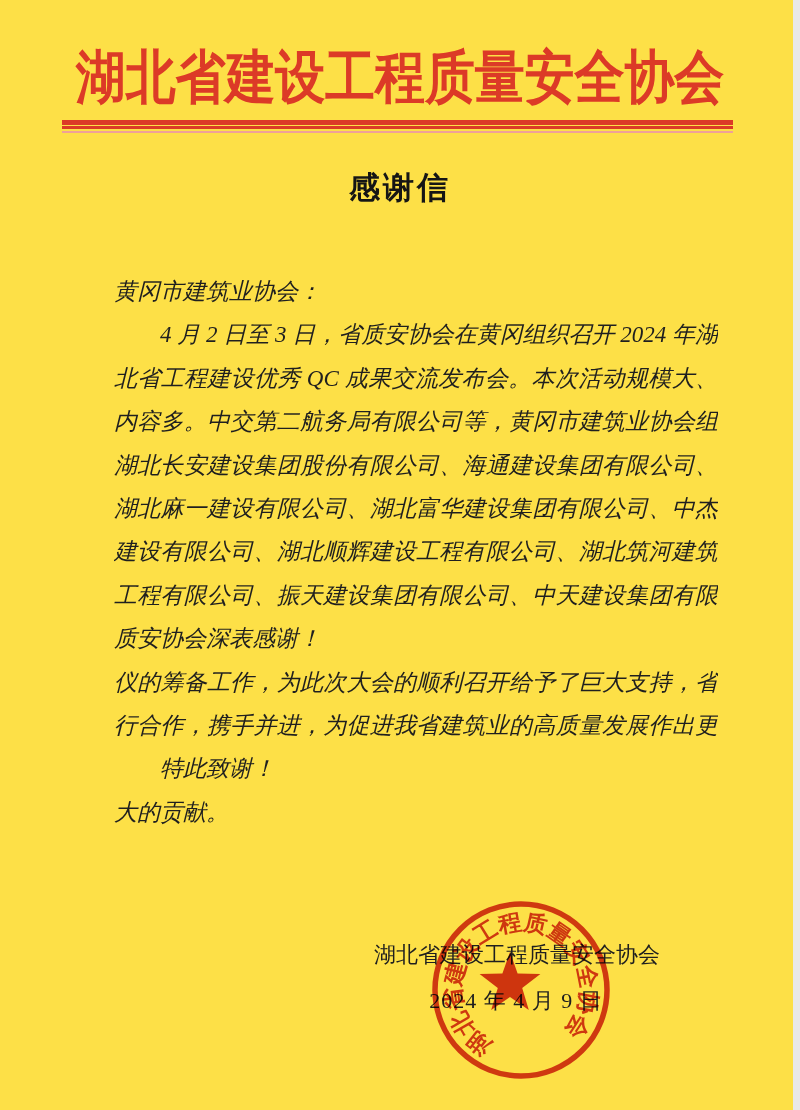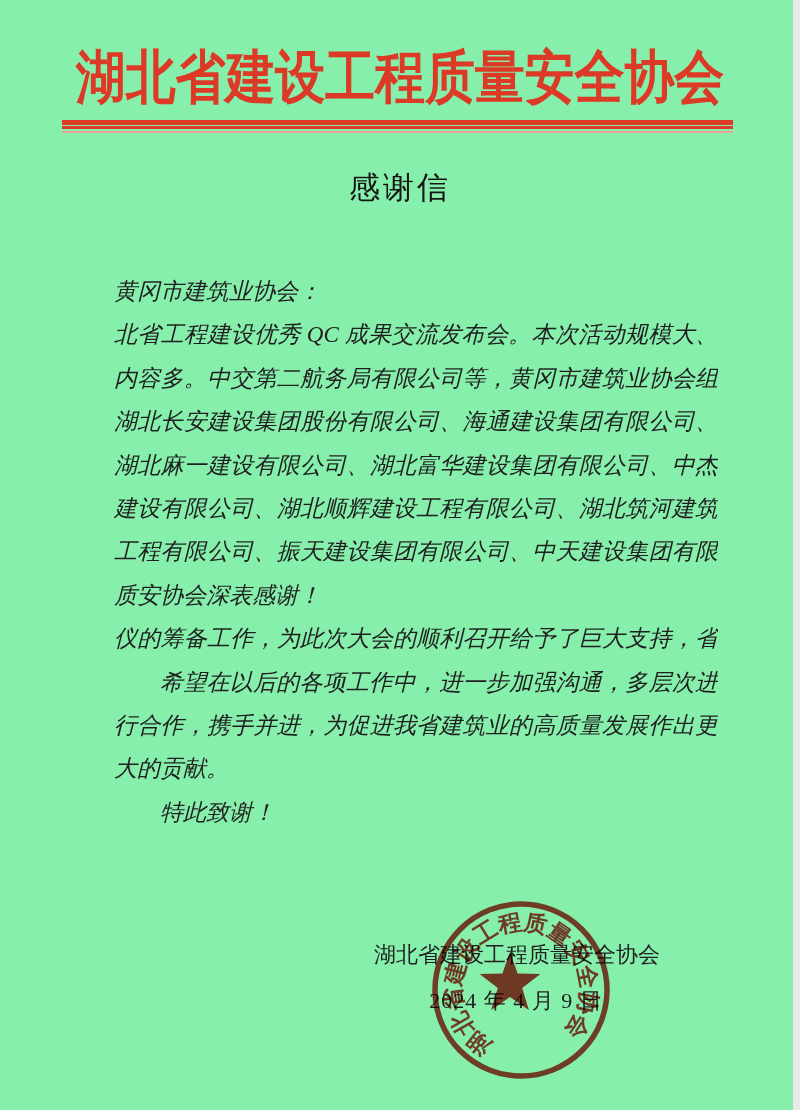--- a/index.html
+++ b/index.html
@@ -1,19 +1,19 @@
 <!DOCTYPE html>
 <html><head>
 <meta charset="utf-8">
 <style>
   html,body{margin:0;padding:0;background:#ffffff;}
   .page{
     position:relative;
     width:800px;height:1110px;
-    background:#86efac;
+    background:#fde047;
     overflow:hidden;
     font-family:"Liberation Serif","DejaVu Serif",serif;
     color:#1f1f1f;
   }
   .edge-right{
     position:absolute;top:0;right:0;width:7px;height:1110px;
     background:#e9e9e9;
   }
   .letterhead{
     position:absolute;top:40px;left:0;width:800px;height:76px;
@@ -25,21 +25,21 @@
     display:inline-block;
     transform:scaleX(0.86);
     transform-origin:center center;
   }
   .rules{position:absolute;top:120px;left:62px;width:671px;}
   .rule1{height:5px;background:#dc3a27;}
   .rule2{height:3px;background:#dc3a27;margin-top:1px;}
   .rule3{height:2px;background:#efa198;margin-top:2px;}
   .doc-title{
     position:absolute;top:166px;left:0;width:800px;
-    text-align:center;font-size:31px;font-weight:normal;
+    text-align:center;font-size:31px;font-weight:bold;
     color:#151515;letter-spacing:3px;line-height:44px;
   }
   .body-text{
     position:absolute;top:270px;left:114px;width:604px;
     font-size:23px;line-height:43.4px;color:#1f1f1f;font-style:italic;
   }
   .ln{height:43.4px;white-space:nowrap;}
   .ln.jst{
     white-space:normal;
     text-align:justify;
@@ -76,32 +76,32 @@
   <div class="rules">
     <div class="rule1"></div>
     <div class="rule2"></div>
     <div class="rule3"></div>
   </div>
 
   <div class="doc-title">感谢信</div>
 
   <div class="body-text">
     <div class="ln">黄冈市建筑业协会：</div>
+    <div class="ln jst ind">4 月 2 日至 3 日，省质安协会在黄冈组织召开 2024 年湖</div>
     <div class="ln jst">北省工程建设优秀 QC 成果交流发布会。本次活动规模大、</div>
     <div class="ln jst">内容多。中交第二航务局有限公司等，黄冈市建筑业协会组织</div>
     <div class="ln jst">湖北长安建设集团股份有限公司、海通建设集团有限公司、</div>
     <div class="ln jst">湖北麻一建设有限公司、湖北富华建设集团有限公司、中杰</div>
     <div class="ln jst">建设有限公司、湖北顺辉建设工程有限公司、湖北筑河建筑</div>
     <div class="ln jst">工程有限公司、振天建设集团有限公司、中天建设集团有限</div>
     <div class="ln">质安协会深表感谢！</div>
     <div class="ln jst">仪的筹备工作，为此次大会的顺利召开给予了巨大支持，省</div>
-    <div class="ln jst ind">希望在以后的各项工作中，进一步加强沟通，多层次进</div>
     <div class="ln jst">行合作，携手并进，为促进我省建筑业的高质量发展作出更</div>
+    <div class="ln ind">特此致谢！</div>
     <div class="ln">大的贡献。</div>
-    <div class="ln ind">特此致谢！</div>
   </div>
 
   <div class="sig-org">湖北省建设工程质量安全协会</div>
   <div class="sig-date">2024 年 4 月 9 日</div>
 
   <div class="seal">
     <svg width="200" height="200" viewBox="0 0 200 200">
       <defs>
         <path id="sealArc" d="M 65.6 149.1 A 60 60 0 1 1 134.4 149.1" fill="none"></path>
       </defs>

